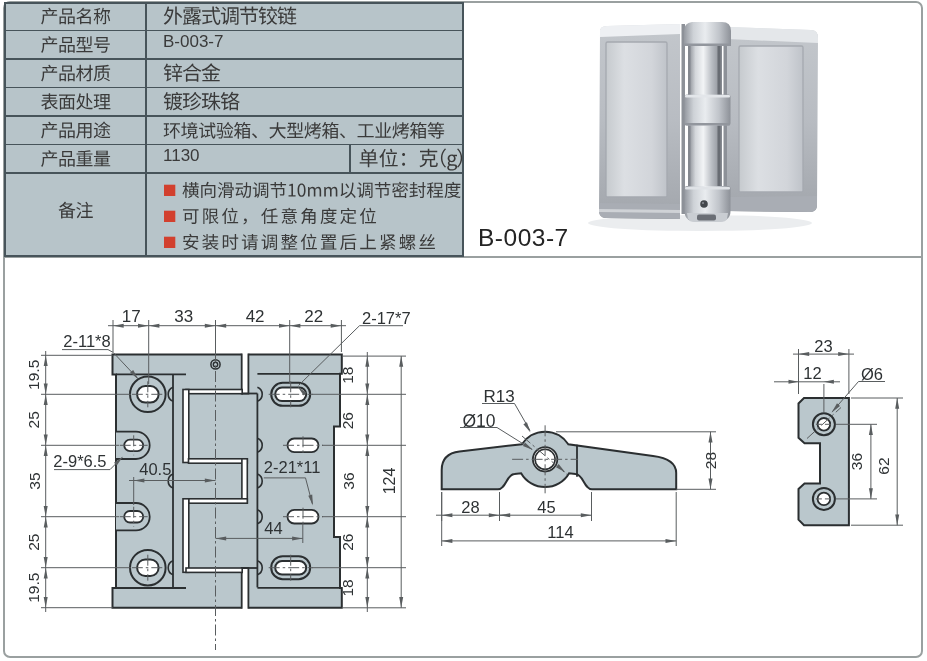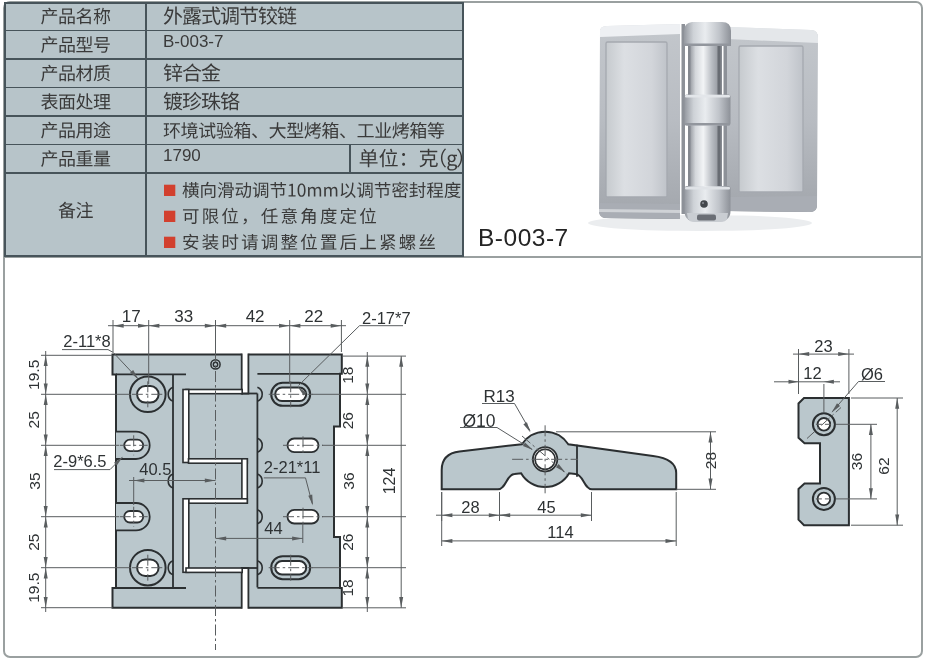--- a/index.html
+++ b/index.html
@@ -180,21 +180,21 @@
       <path transform="translate(319.90,248.60)" d="M11.392500000000002 -13.090000000000002H14.350000000000001V-11.515H11.392500000000002ZM7.2975 -13.090000000000002H10.185V-11.515H7.2975ZM3.3075 -13.090000000000002H6.090000000000001V-11.515H3.3075ZM3.325 -7.472500000000001V-0.10500000000000001H0.9975V0.8750000000000001H16.5375V-0.10500000000000001H14.14V-7.472500000000001H8.662500000000001L8.9075 -8.505H16.135V-9.537500000000001H9.100000000000001L9.2925 -10.5525H15.662500000000001V-14.035000000000002H2.0475000000000003V-10.5525H7.945000000000001L7.805000000000001 -9.537500000000001H1.1900000000000002V-8.505H7.630000000000001L7.420000000000001 -7.472500000000001ZM4.585000000000001 -0.10500000000000001V-1.1900000000000002H12.845V-0.10500000000000001ZM4.585000000000001 -4.812500000000001H12.845V-3.7975000000000003H4.585000000000001ZM4.585000000000001 -5.6000000000000005V-6.580000000000001H12.845V-5.6000000000000005ZM4.585000000000001 -3.0100000000000002H12.845V-1.9775000000000003H4.585000000000001Z"></path>
       <path transform="translate(339.60,248.60)" d="M2.6425 -13.125000000000002V-8.592500000000001C2.6425 -5.880000000000001 2.45 -2.1350000000000002 0.56 0.525C0.8750000000000001 0.7000000000000001 1.435 1.155 1.6625 1.435C3.6750000000000003 -1.4175000000000002 3.9725000000000006 -5.670000000000001 3.9725000000000006 -8.592500000000001H16.695V-9.852500000000001H3.9725000000000006V-12.0225C7.98 -12.285000000000002 12.4425 -12.757500000000002 15.4875 -13.492500000000001L14.367500000000001 -14.560000000000002C11.672500000000001 -13.877500000000001 6.790000000000001 -13.370000000000001 2.6425 -13.125000000000002ZM5.460000000000001 -6.090000000000001V1.4175000000000002H6.772500000000001V0.5075000000000001H14.035000000000002V1.3825H15.417500000000002V-6.090000000000001ZM6.772500000000001 -0.7175V-4.865H14.035000000000002V-0.7175Z"></path>
       <path transform="translate(359.30,248.60)" d="M7.472500000000001 -14.437500000000002V-0.7525000000000001H0.8925000000000001V0.56H16.625V-0.7525000000000001H8.855V-7.717500000000001H15.417500000000002V-9.030000000000001H8.855V-14.437500000000002Z"></path>
       <path transform="translate(379.00,248.60)" d="M11.0775 -1.3650000000000002C12.495000000000001 -0.6300000000000001 14.262500000000001 0.47250000000000003 15.137500000000001 1.225L16.135 0.45500000000000007C15.207500000000001 -0.29750000000000004 13.405000000000001 -1.3475000000000001 12.040000000000001 -2.0300000000000002ZM5.197500000000001 -2.1C4.2 -1.1725 2.6075000000000004 -0.2625 1.155 0.31500000000000006C1.4525000000000001 0.525 1.9425000000000001 0.9800000000000001 2.1700000000000004 1.225C3.5700000000000003 0.5425000000000001 5.250000000000001 -0.5425000000000001 6.405 -1.61ZM1.9600000000000002 -13.597500000000002V-8.4H3.1675000000000004V-13.597500000000002ZM4.9350000000000005 -14.367500000000001V-7.7875000000000005H6.142500000000001V-14.367500000000001ZM7.665000000000001 -14.000000000000002V-12.8275H8.627500000000001C9.117500000000001 -11.690000000000001 9.765 -10.745000000000001 10.605 -9.940000000000001C9.520000000000001 -9.3975 8.295 -9.012500000000001 7.035000000000001 -8.7675C7.1225000000000005 -8.662500000000001 7.227500000000001 -8.5225 7.3325000000000005 -8.365L7.1225000000000005 -8.5225C6.072500000000001 -7.5425 4.62 -6.6850000000000005 4.1825 -6.4575000000000005C3.7800000000000002 -6.23 3.4125000000000005 -6.090000000000001 3.115 -6.055000000000001C3.2375000000000003 -5.7225 3.43 -5.11 3.5000000000000004 -4.8475C3.7975000000000003 -4.952500000000001 4.235 -5.005000000000001 6.737500000000001 -5.11C5.565 -4.585000000000001 4.6025 -4.2175 4.112500000000001 -4.0600000000000005C3.1500000000000004 -3.6925000000000003 2.415 -3.4825000000000004 1.8375000000000001 -3.43C1.9775000000000003 -3.08 2.1525000000000003 -2.4325 2.205 -2.1700000000000004C2.7125000000000004 -2.345 3.3950000000000005 -2.415 8.3475 -2.7125000000000004V-0.052500000000000005C8.3475 0.15750000000000003 8.277500000000002 0.21000000000000002 7.9975000000000005 0.22750000000000004C7.7525 0.24500000000000002 6.8425 0.24500000000000002 5.8100000000000005 0.21000000000000002C6.0025 0.5425000000000001 6.2125 0.9975 6.300000000000001 1.3475000000000001C7.5600000000000005 1.3475000000000001 8.4175 1.3475000000000001 8.96 1.1725C9.520000000000001 0.9800000000000001 9.6775 0.665 9.6775 -0.0175V-2.7825L14.1925 -3.0275000000000003C14.595 -2.6425 14.945000000000002 -2.2750000000000004 15.190000000000001 -1.9600000000000002L16.1525 -2.6775C15.417500000000002 -3.5700000000000003 13.877500000000001 -4.812500000000001 12.600000000000001 -5.635000000000001L11.707500000000001 -4.987500000000001C12.145000000000001 -4.69 12.600000000000001 -4.357500000000001 13.055000000000001 -4.0075L5.985 -3.6575C8.085 -4.4275 10.185 -5.390000000000001 12.197500000000002 -6.545000000000001L11.287500000000001 -7.490000000000001C10.5525 -7.035000000000001 9.7825 -6.597500000000001 9.012500000000001 -6.195L5.635000000000001 -6.125000000000001C6.510000000000001 -6.580000000000001 7.367500000000001 -7.140000000000001 8.172500000000001 -7.7525L8.102500000000001 -7.805000000000001C9.345 -8.102500000000001 10.517500000000002 -8.540000000000001 11.585 -9.135000000000002C12.705000000000002 -8.3475 14.070000000000002 -7.7700000000000005 15.662500000000001 -7.420000000000001C15.837500000000002 -7.7875000000000005 16.1875 -8.295 16.4675 -8.575000000000001C15.015 -8.82 13.755 -9.24 12.705000000000002 -9.870000000000001C13.982500000000002 -10.815000000000001 14.997500000000002 -12.075000000000001 15.592500000000001 -13.72L14.822500000000002 -14.035000000000002L14.595 -14.000000000000002ZM9.835 -12.8275H13.877500000000001C13.335 -11.935 12.582500000000001 -11.182500000000001 11.672500000000001 -10.57C10.902500000000002 -11.200000000000001 10.290000000000001 -11.9525 9.835 -12.8275Z"></path>
       <path transform="translate(398.70,248.60)" d="M13.370000000000001 -1.8900000000000001C14.1575 -1.0325000000000002 15.085 0.1925 15.5225 0.9450000000000001L16.4675 0.31500000000000006C16.03 -0.42000000000000004 15.0675 -1.5750000000000002 14.262500000000001 -2.4325ZM5.0575 -3.9375000000000004C5.3025 -3.3600000000000003 5.5475 -2.6950000000000003 5.74 -2.0300000000000002L4.4975000000000005 -1.7850000000000001V-5.1450000000000005H6.562500000000001V-11.515H4.4975000000000005V-14.63H3.3950000000000005V-11.515H1.2775V-4.305000000000001H2.2750000000000004V-5.1450000000000005H3.3950000000000005V-1.5575L0.7175 -1.0675000000000001L0.9450000000000001 0.1925L6.0375000000000005 -0.8925000000000001C6.125000000000001 -0.525 6.1775 -0.21000000000000002 6.2125 0.08750000000000001L7.175000000000001 -0.22750000000000004C7.000000000000001 -1.3125000000000002 6.527500000000001 -2.9400000000000004 5.9675 -4.2175ZM2.2750000000000004 -10.412500000000001H3.5175000000000005V-6.2475000000000005H2.2750000000000004ZM4.375 -10.412500000000001H5.5475V-6.2475000000000005H4.375ZM8.8025 -2.345C8.3825 -1.6450000000000002 7.7875000000000005 -0.8750000000000001 7.175000000000001 -0.22750000000000004L6.597500000000001 0.35000000000000003C6.8775 0.5075000000000001 7.3500000000000005 0.8400000000000001 7.577500000000001 1.0150000000000001C8.3475 0.24500000000000002 9.275 -0.9625000000000001 9.922500000000001 -1.995ZM8.592500000000001 -10.64H11.06V-9.2225H8.592500000000001ZM12.215000000000002 -10.64H14.700000000000001V-9.2225H12.215000000000002ZM8.592500000000001 -12.985000000000001H11.06V-11.585H8.592500000000001ZM12.215000000000002 -12.985000000000001H14.700000000000001V-11.585H12.215000000000002ZM7.367500000000001 -2.555C7.700000000000001 -2.6775 8.207500000000001 -2.765 11.270000000000001 -3.0100000000000002V0.035C11.270000000000001 0.22750000000000004 11.217500000000001 0.2625 10.99 0.28C10.780000000000001 0.29750000000000004 10.080000000000002 0.29750000000000004 9.2925 0.2625C9.450000000000001 0.5775 9.607500000000002 1.0325000000000002 9.66 1.3475000000000001C10.762500000000001 1.3475000000000001 11.4625 1.3650000000000002 11.9175 1.1900000000000002C12.39 0.9975 12.495000000000001 0.6825000000000001 12.495000000000001 0.07V-3.0975L15.137500000000001 -3.3075C15.417500000000002 -2.9050000000000002 15.645000000000001 -2.5200000000000005 15.820000000000002 -2.2225L16.747500000000002 -2.8000000000000003C16.2925 -3.6225000000000005 15.312500000000002 -4.9 14.472500000000002 -5.845000000000001L13.580000000000002 -5.3375C13.860000000000001 -5.005000000000001 14.1575 -4.6375 14.455000000000002 -4.2525L9.7475 -3.9375000000000004C11.340000000000002 -4.83 12.967500000000001 -5.95 14.507500000000002 -7.227500000000001L13.475000000000001 -7.875000000000001C13.020000000000001 -7.455000000000001 12.530000000000001 -7.052500000000001 12.040000000000001 -6.6675L9.695 -6.597500000000001C10.325000000000001 -7.07 10.972500000000002 -7.630000000000001 11.55 -8.225000000000001H15.9075V-13.965000000000002H7.437500000000001V-8.225000000000001H10.010000000000002C9.3975 -7.577500000000001 8.732500000000002 -7.052500000000001 8.47 -6.8950000000000005C8.155000000000001 -6.6675 7.875000000000001 -6.527500000000001 7.612500000000001 -6.492500000000001C7.735 -6.195 7.927500000000001 -5.617500000000001 7.98 -5.3725000000000005C8.225000000000001 -5.460000000000001 8.610000000000001 -5.53 10.605 -5.635000000000001C9.73 -5.022500000000001 8.977500000000001 -4.567500000000001 8.627500000000001 -4.375C7.945000000000001 -3.99 7.437500000000001 -3.7450000000000006 7.017500000000001 -3.6750000000000003C7.140000000000001 -3.3600000000000003 7.315 -2.7825 7.367500000000001 -2.555Z"></path>
       <path transform="translate(418.40,248.60)" d="M0.9100000000000001 -0.8575V0.385H16.555000000000003V-0.8575ZM2.0825 -2.4850000000000003C2.4850000000000003 -2.66 3.1675000000000004 -2.7300000000000004 8.207500000000001 -3.0625000000000004C8.190000000000001 -3.3425000000000002 8.225000000000001 -3.8850000000000002 8.295 -4.235L3.7275000000000005 -4.0075C5.5125 -5.880000000000001 7.315 -8.3125 8.82 -10.815000000000001L7.647500000000001 -11.4275C7.140000000000001 -10.465000000000002 6.527500000000001 -9.485000000000001 5.915000000000001 -8.592500000000001L3.2375000000000003 -8.47C4.375 -10.062500000000002 5.53 -12.127500000000001 6.4225 -14.14L5.180000000000001 -14.63C4.375 -12.4075 2.9575000000000005 -10.010000000000002 2.5200000000000005 -9.415000000000001C2.1 -8.785 1.7850000000000001 -8.365 1.4525000000000001 -8.277500000000002C1.61 -7.927500000000001 1.8025000000000002 -7.3325000000000005 1.8725000000000003 -7.07C2.1525000000000003 -7.175000000000001 2.6075000000000004 -7.262500000000001 5.0925 -7.420000000000001C4.2700000000000005 -6.300000000000001 3.535 -5.425000000000001 3.1850000000000005 -5.0575C2.5375 -4.305000000000001 2.0650000000000004 -3.8150000000000004 1.6450000000000002 -3.7100000000000004C1.8025000000000002 -3.3775000000000004 2.0125 -2.7475 2.0825 -2.4850000000000003ZM9.24 -2.5900000000000003C9.6775 -2.7475 10.395000000000001 -2.8350000000000004 15.9075 -3.1325000000000003C15.9075 -3.4125000000000005 15.9425 -3.9550000000000005 16.012500000000003 -4.305000000000001L10.955000000000002 -4.077500000000001C12.775 -5.915000000000001 14.63 -8.260000000000002 16.205000000000002 -10.6925L15.0325 -11.322500000000002C14.525000000000002 -10.430000000000001 13.912500000000001 -9.520000000000001 13.3175 -8.680000000000001L10.447500000000002 -8.575000000000001C11.620000000000001 -10.1325 12.775 -12.162500000000001 13.7025 -14.1575L12.46 -14.6475C11.602500000000001 -12.4425 10.185 -10.0975 9.7475 -9.502500000000001C9.31 -8.8725 8.977500000000001 -8.47 8.645000000000001 -8.3825C8.8025 -8.05 8.995000000000001 -7.437500000000001 9.065000000000001 -7.175000000000001C9.3625 -7.280000000000001 9.835 -7.3500000000000005 12.46 -7.525C11.55 -6.370000000000001 10.762500000000001 -5.460000000000001 10.395000000000001 -5.0925C9.73 -4.375 9.2225 -3.9025000000000003 8.82 -3.7975000000000003C8.96 -3.4650000000000003 9.170000000000002 -2.8525000000000005 9.24 -2.5900000000000003Z"></path>
     </g>
 <rect x="164" y="236.7" width="11.3" height="11.3" fill="#d2402e"></rect>
 </svg>
 <div class="abs" style="left:163px;top:31.8px;font-size:17px;color:#3a3a3a">B-003-7</div>
-<div class="abs" style="left:163px;top:145.8px;font-size:17px;color:#3a3a3a">1790</div>
+<div class="abs" style="left:163px;top:145.8px;font-size:17px;color:#3a3a3a">1130</div>
 <div class="abs" style="left:478px;top:224px;font-size:24.5px;color:#242424;letter-spacing:0.5px">B-003-7</div>
 
 <svg class="abs" style="left:0;top:0" width="927" height="661" viewBox="0 0 927 661">
 <defs>
 <linearGradient id="leafV" x1="0" y1="0" x2="0" y2="1">
  <stop offset="0" stop-color="#dde0e4"></stop>
         <stop offset="0.05" stop-color="#c2c6cb"></stop>
  <stop offset="0.5" stop-color="#b8bcc2"></stop>
         <stop offset="0.93" stop-color="#a5a9af"></stop>
  <stop offset="1" stop-color="#84888f"></stop>

